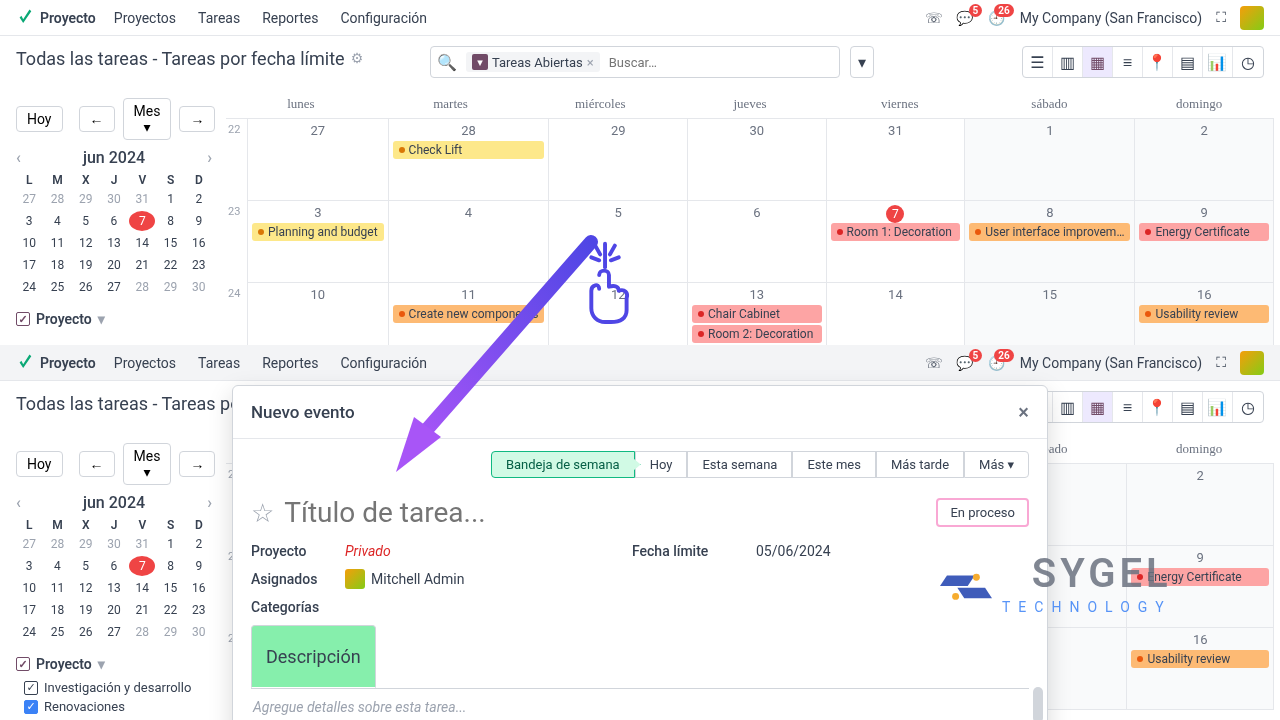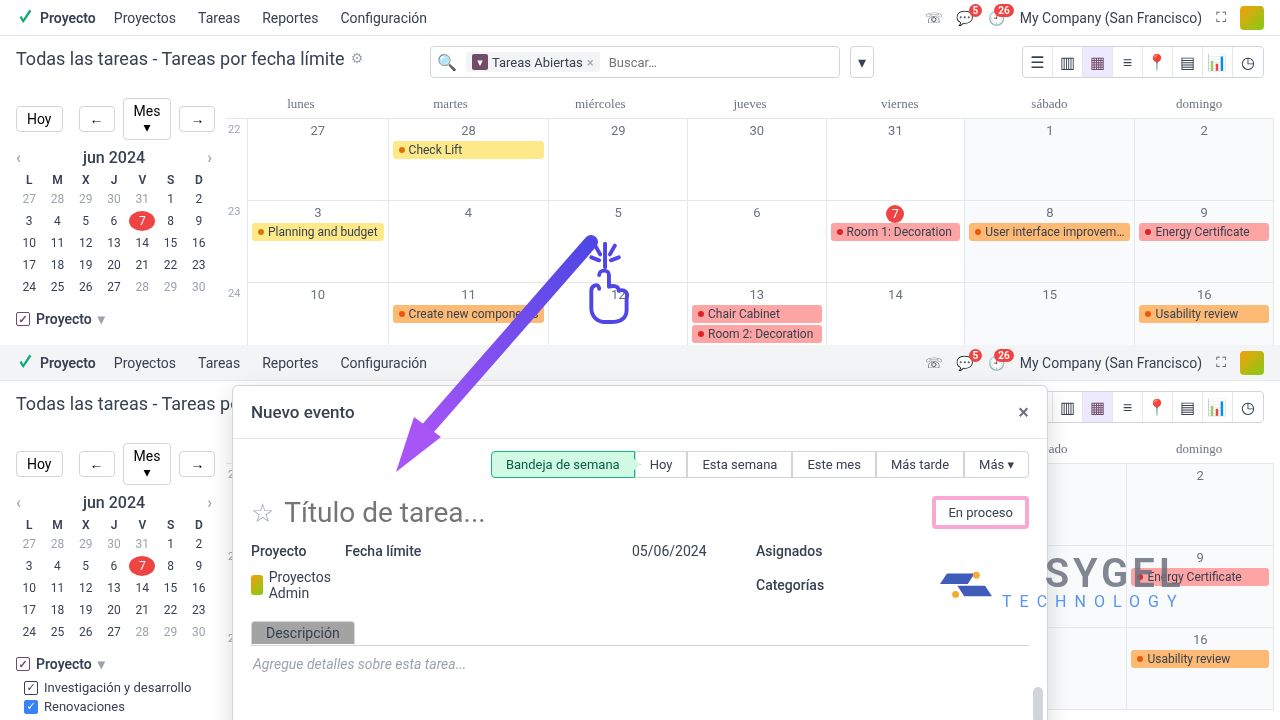--- a/index.html
+++ b/index.html
@@ -74,40 +74,40 @@
 .modal-body { padding: 12px 18px; flex: 1; overflow: hidden; position: relative; }
 .pill-row { display: flex; justify-content: flex-end; gap: 0; margin-bottom: 18px; }
 .pill { border: 1px solid #d1d5db; padding: 5px 14px; font-size: 13px; cursor: pointer; }
 .pill:first-child { border-radius: 4px 0 0 4px; }
 .pill.active { background: #d1fae5; border-color: #10b981; color: #065f46; position: relative; }
 .pill.active::after { content: ""; position: absolute; right: -7px; top: 0; bottom: 0; width: 14px; background: #d1fae5; clip-path: polygon(0 0, 100% 50%, 0 100%); border-right: 1px solid #10b981; }
 .pill.more { border-radius: 0 4px 4px 0; }
 .title-row { display: flex; align-items: center; gap: 10px; margin-bottom: 14px; }
 .star { font-size: 26px; color: #9ca3af; }
 .title-input { font-size: 28px; color: #9ca3af; border: none; outline: none; flex: 1; }
-.status-pill { border: 4px solid #f9a8d4; border-radius: 4px; padding: 5px 12px; font-size: 13px; }
+.status-pill { border: 2px solid #f9a8d4; border-radius: 4px; padding: 5px 12px; font-size: 13px; }
 .form-grid { display: grid; grid-template-columns: 80px 1fr 110px 1fr; gap: 10px 14px; font-size: 14px; align-items: center; margin-bottom: 10px; }
 .form-grid .lbl { font-weight: 500; }
 .priv { color: #dc2626; font-style: italic; }
 .assignee { display: flex; align-items: center; gap: 6px; }
 .mini-av { width: 20px; height: 20px; border-radius: 3px; background: linear-gradient(135deg,#f59e0b,#84cc16); }
 .tabs { border-bottom: 1px solid #d1d5db; margin-top: 10px; }
-.tab { display: inline-block; padding: 3px 14px; border: 1px solid #d1d5db; border-bottom: 1px solid #fff; border-radius: 4px 4px 0 0; font-size: 14px; background: #a3a3a3; }
+.tab { display: inline-block; padding: 20px 14px; border: 1px solid #d1d5db; border-bottom: 1px solid #fff; border-radius: 4px 4px 0 0; font-size: 18px; background: #86efac; }
 .desc { padding: 10px 2px; color: #9ca3af; font-style: italic; font-size: 14px; }
 .scrollbar { position: absolute; right: 4px; top: 248px; width: 10px; height: 36px; background: #d1d5db; border-radius: 5px; }
 
 
 .arrow-svg { position: absolute; top: 222px; left: 366px; width: 260px; height: 260px; pointer-events: none; z-index: 50; }
 .click-hand { position: absolute; top: 226px; left: 576px; width: 62px; height: 98px; z-index: 40; }
 
 
 .wm { position: absolute; top: 556px; left: 940px; display: flex; align-items: center; gap: 10px; opacity: .85; z-index: 60; text-align: right; }
 .wm-logo { width: 52px; height: 52px; }
 .wm-txt { font-size: 40px; font-weight: 600; letter-spacing: 4px; color: #6b7280; line-height: .9; }
-.wm-sub { font-size: 16px; letter-spacing: 8px; color: #3b82f6; }
+.wm-sub { font-size: 14px; letter-spacing: 8px; color: #3b82f6; margin-top: 7px; }
 </style>
 </head>
 <body>
 
 <div class="pane pane-top">
 
   <div class="navbar">
     <div class="brand">
       <span class="brand-logo"></span>
       <span>Proyecto</span>
@@ -521,26 +521,27 @@
       <span class="pill">Más tarde</span>
       <span class="pill more"><span>Más</span> ▾</span>
     </div>
     <div class="title-row">
       <span class="star">☆</span>
       <input class="title-input" placeholder="Título de tarea..." style="">
       <span class="status-pill">En proceso</span>
     </div>
     <div class="form-grid">
       <span class="lbl">Proyecto</span>
+      <span class="priv">Privado</span>
       <span class="lbl">Fecha límite</span>
       <span>05/06/2024</span>
       <span class="lbl">Asignados</span>
       <span class="assignee">
           <span class="mini-av"></span>
-          <span>Proyectos Admin</span>
+          <span>Mitchell Admin</span>
         </span>
       <span></span>
         <span></span>
       <span class="lbl">Categorías</span>
       <span></span>
     </div>
     <div class="tabs"><span class="tab">Descripción</span></div>
     <div class="desc">Agregue detalles sobre esta tarea...</div>
     <div class="scrollbar"></div>
   </div>

